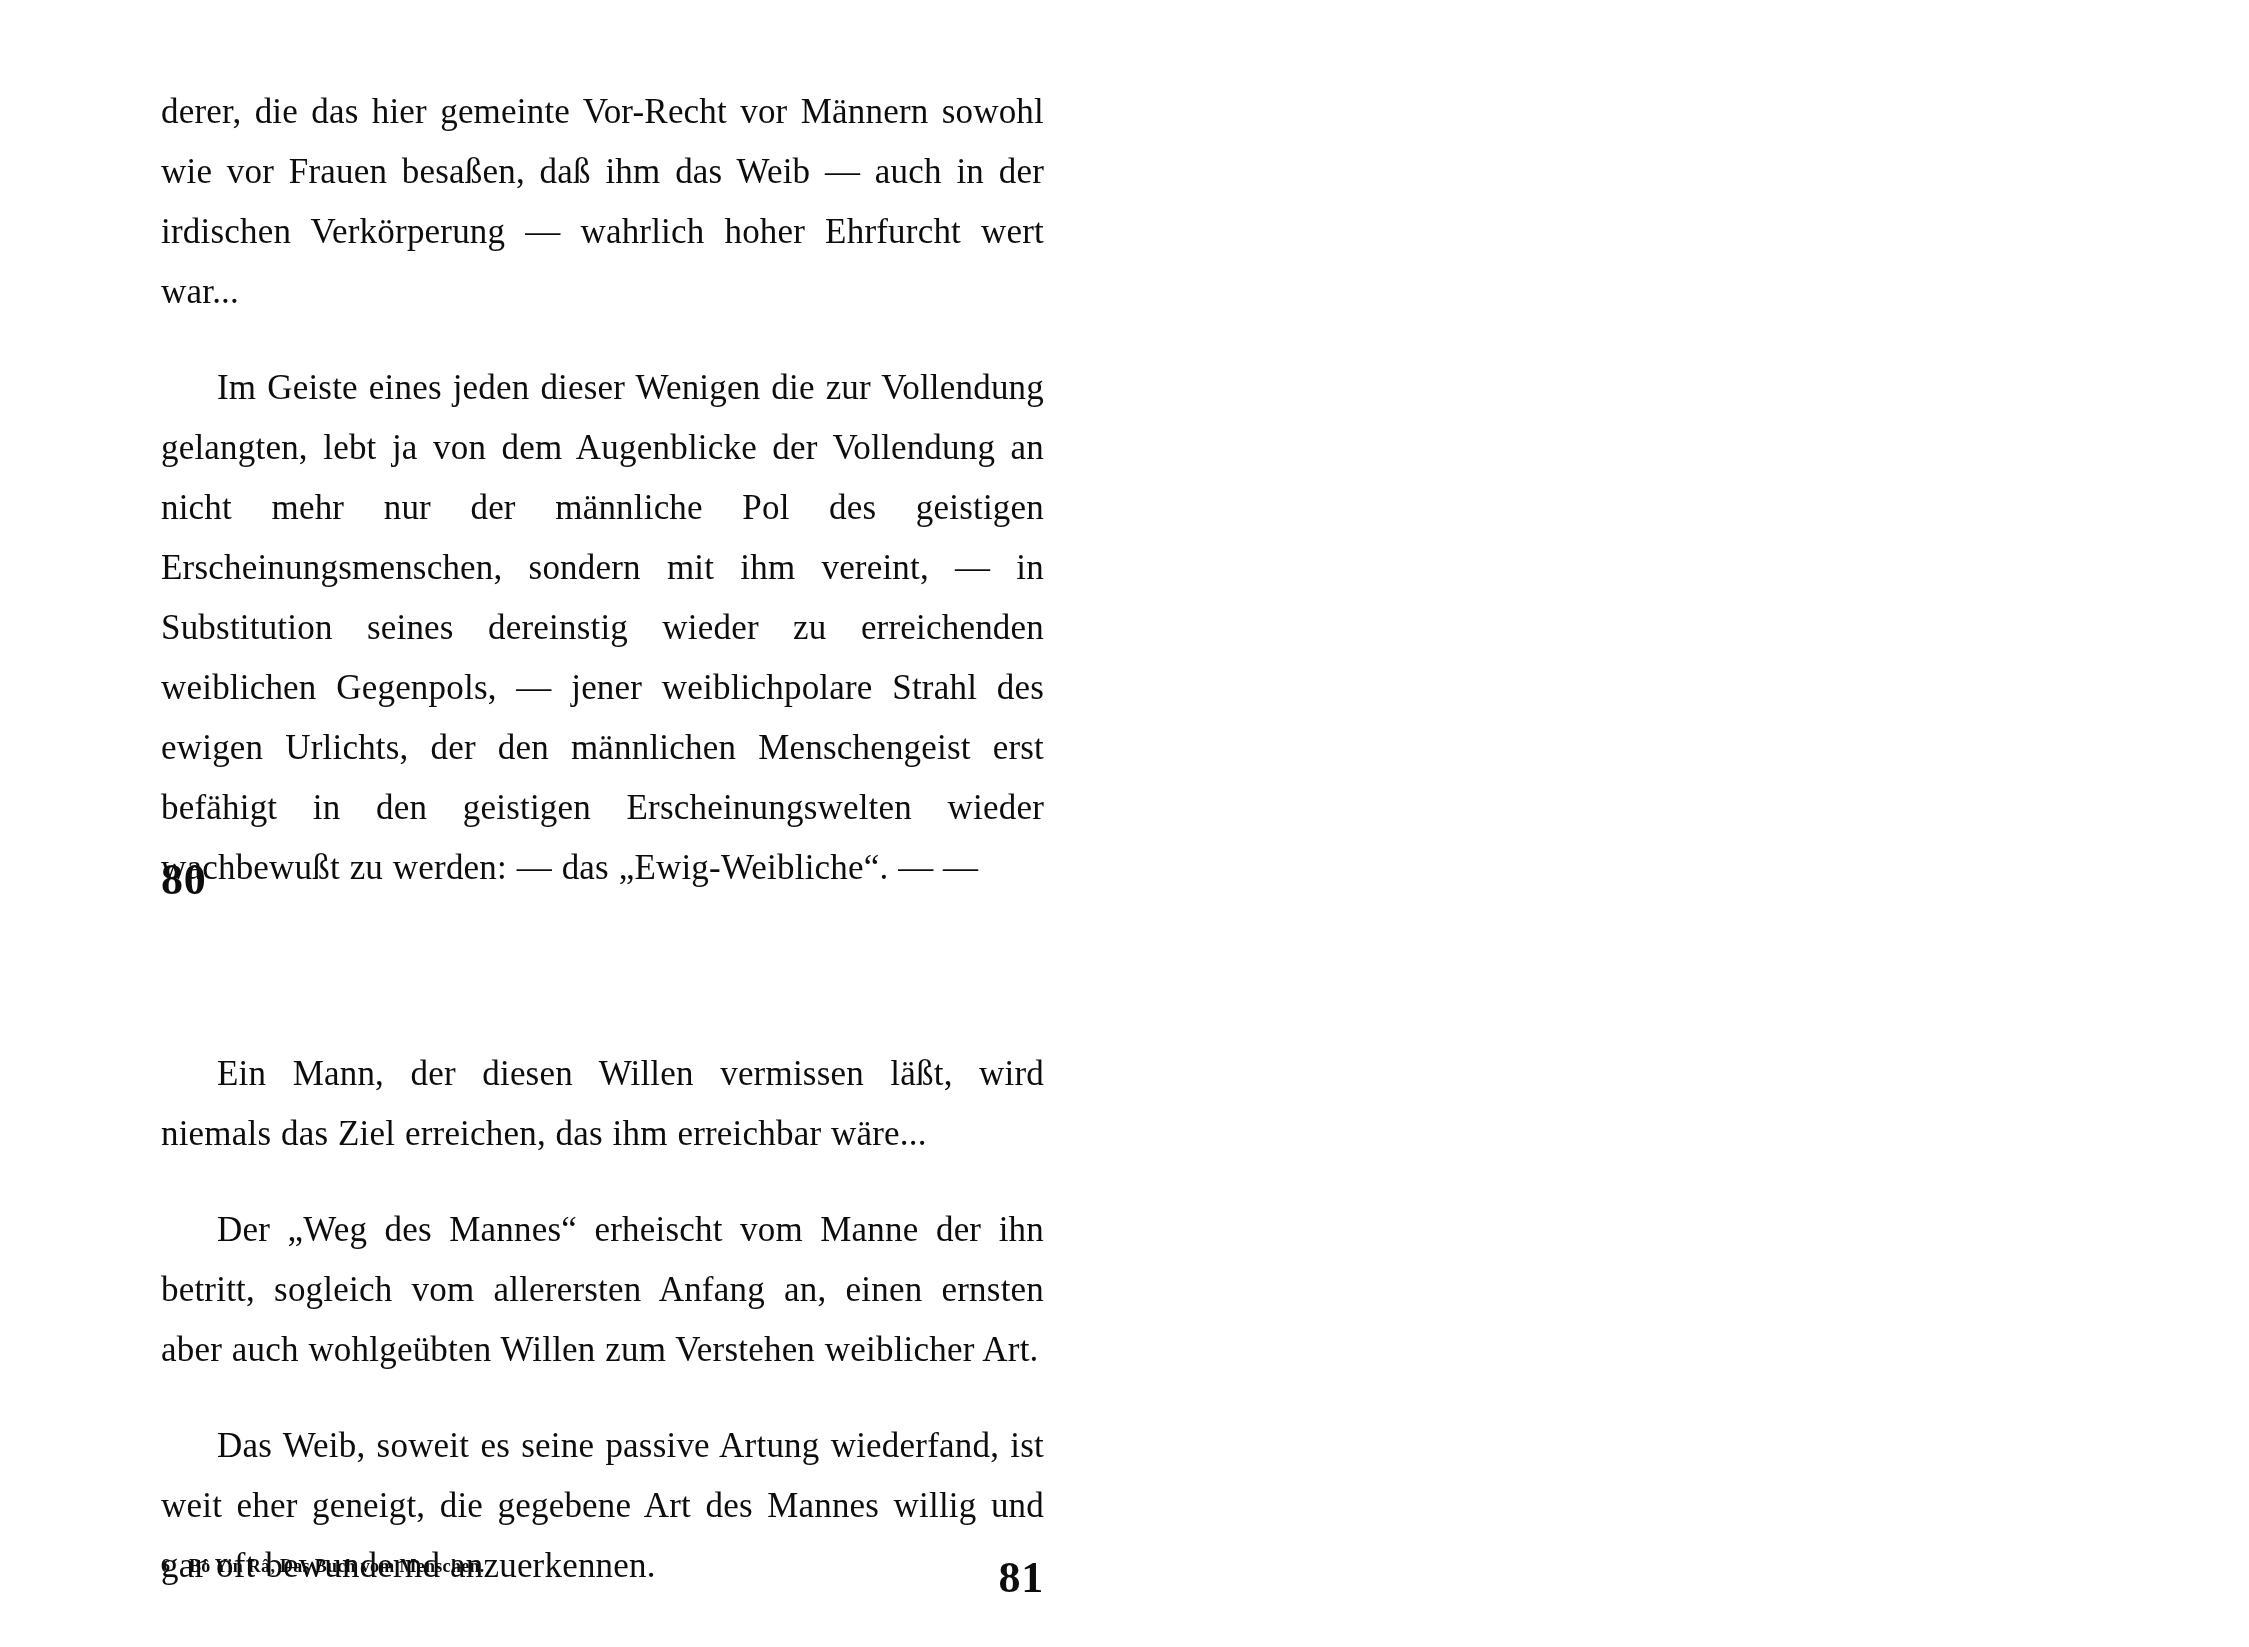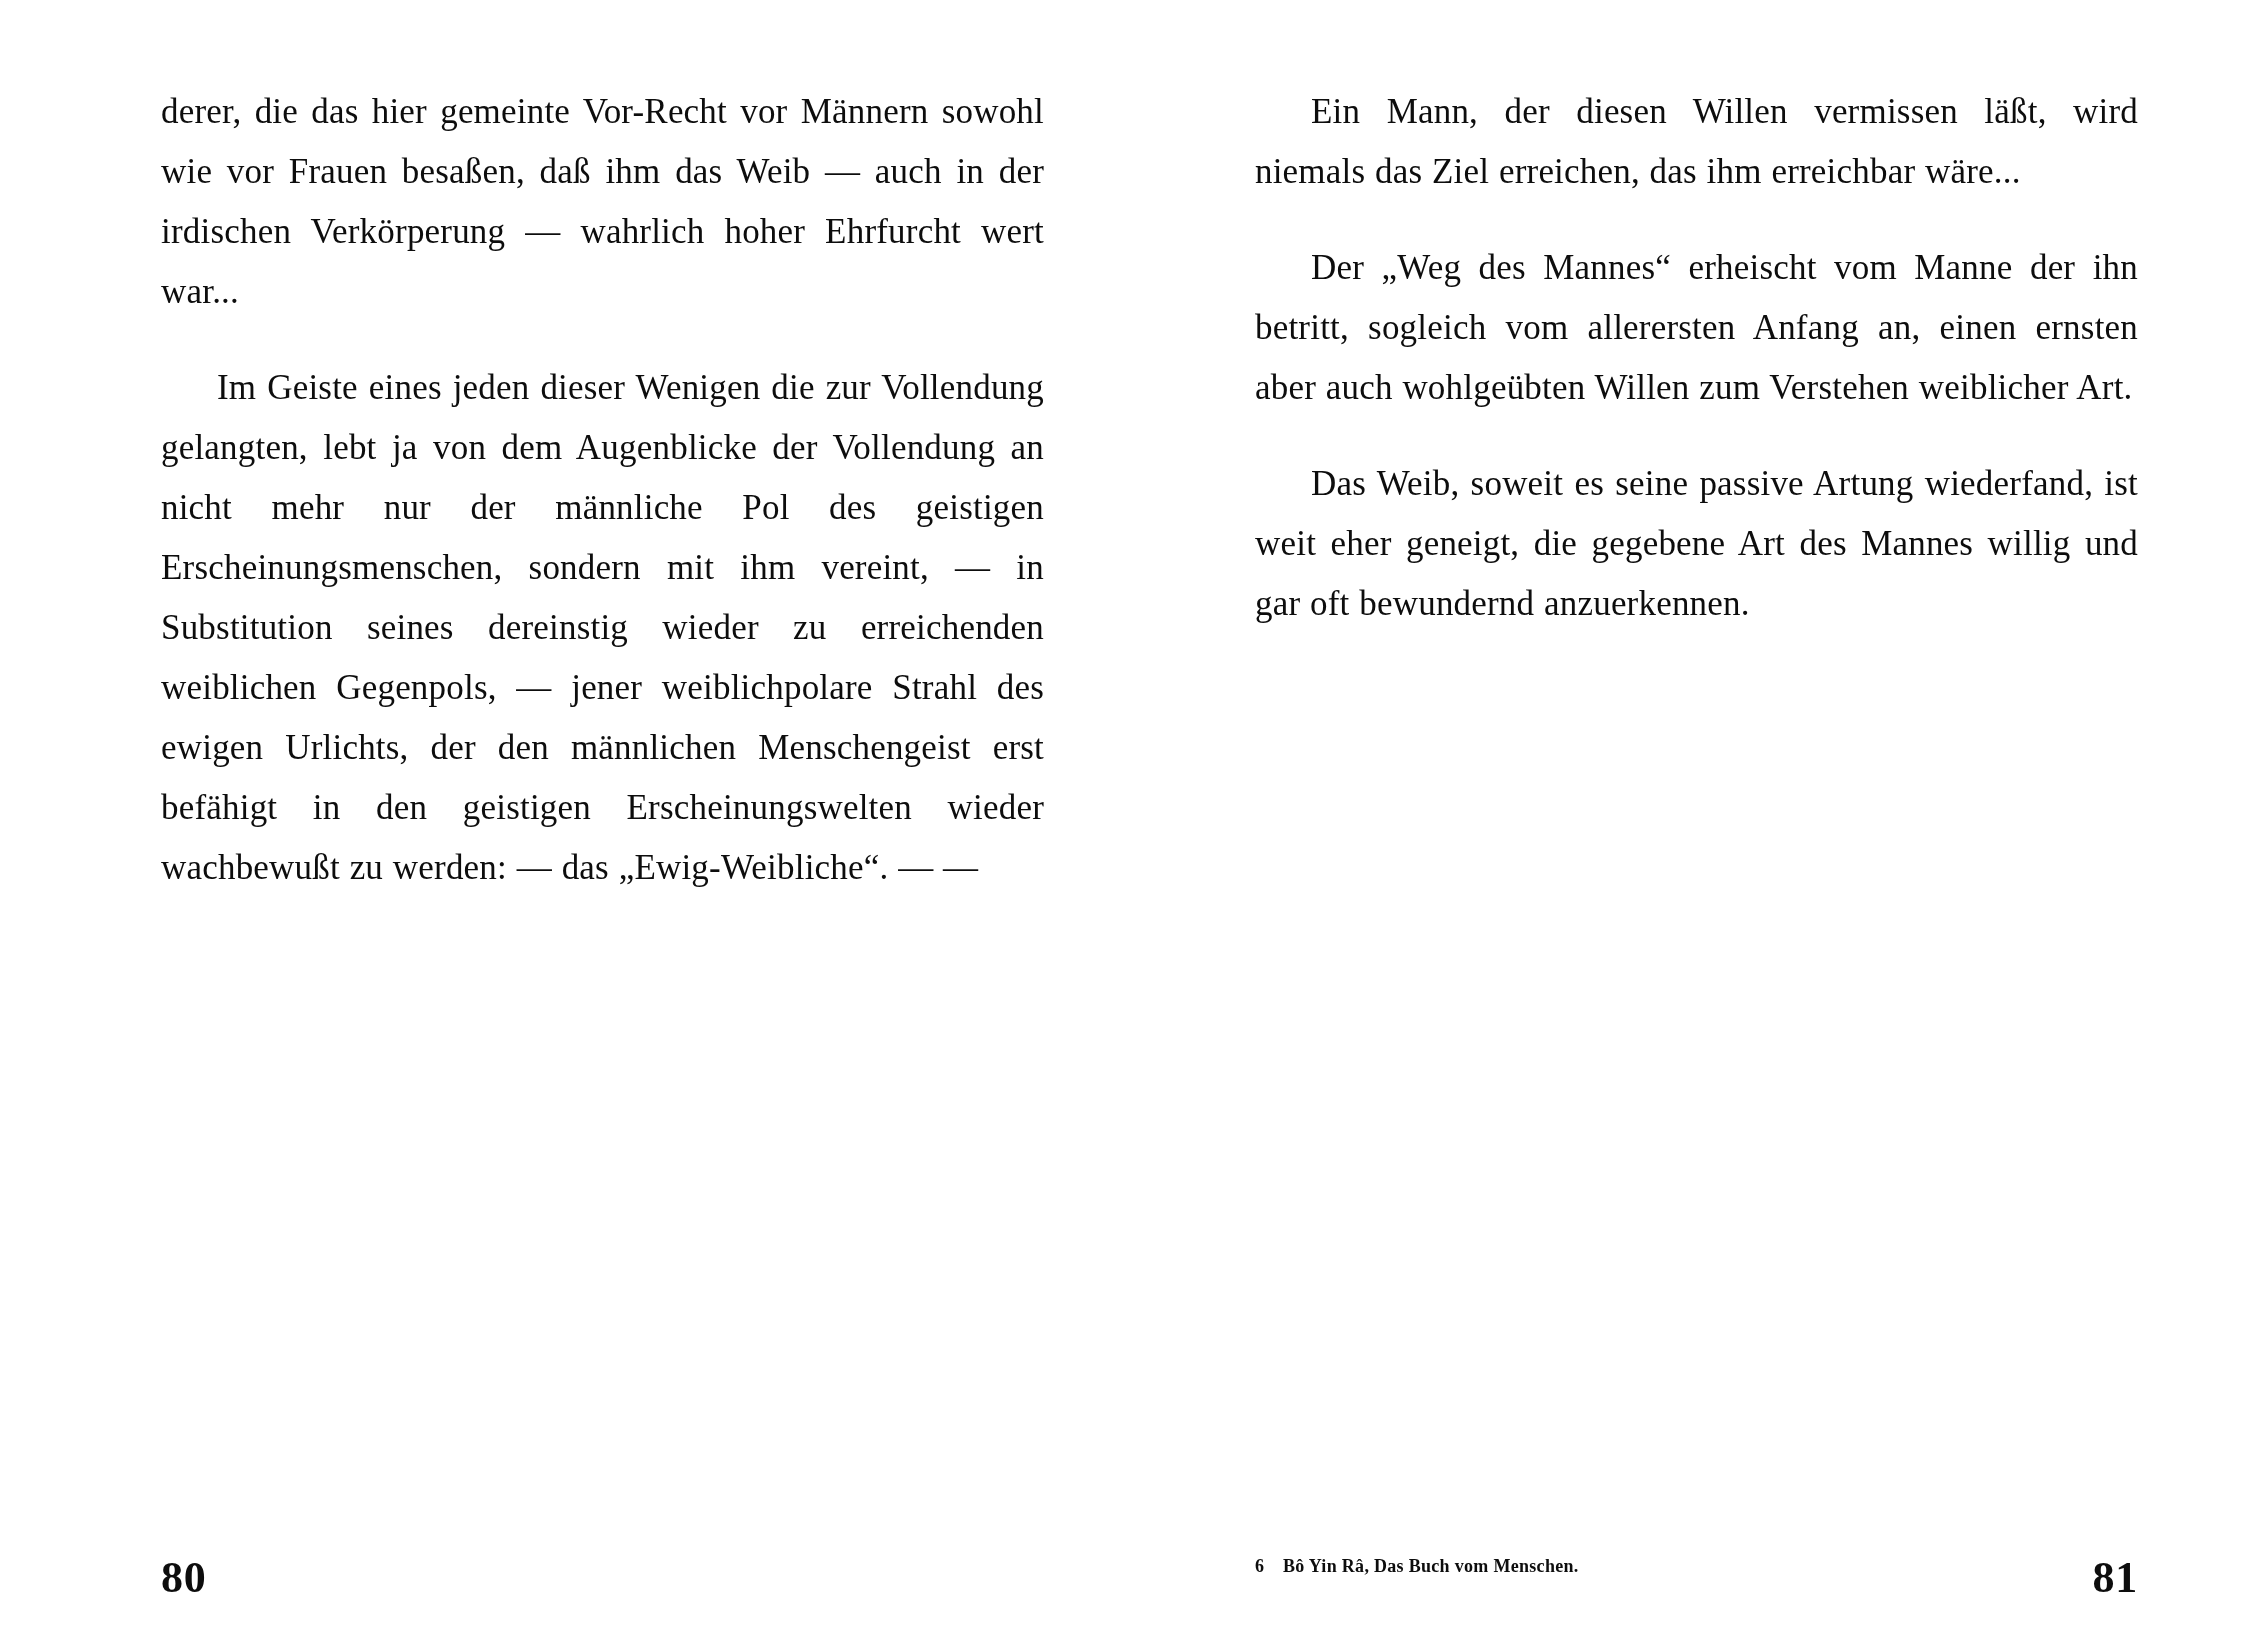--- a/index.html
+++ b/index.html
@@ -14,20 +14,21 @@
     color: #0d0d0d;
     overflow: hidden;
   }
   .book-spread {
     position: relative;
     width: 2250px;
     height: 1647px;
     box-sizing: border-box;
     padding: 82px 112px 51px 161px;
     display: flex;
+    flex-direction: column;
     justify-content: space-between;
   }
   .page {
     position: relative;
     width: 883px;
     display: flex;
     flex-direction: column;
   }
   .page-body {
     flex: 0 0 auto;

